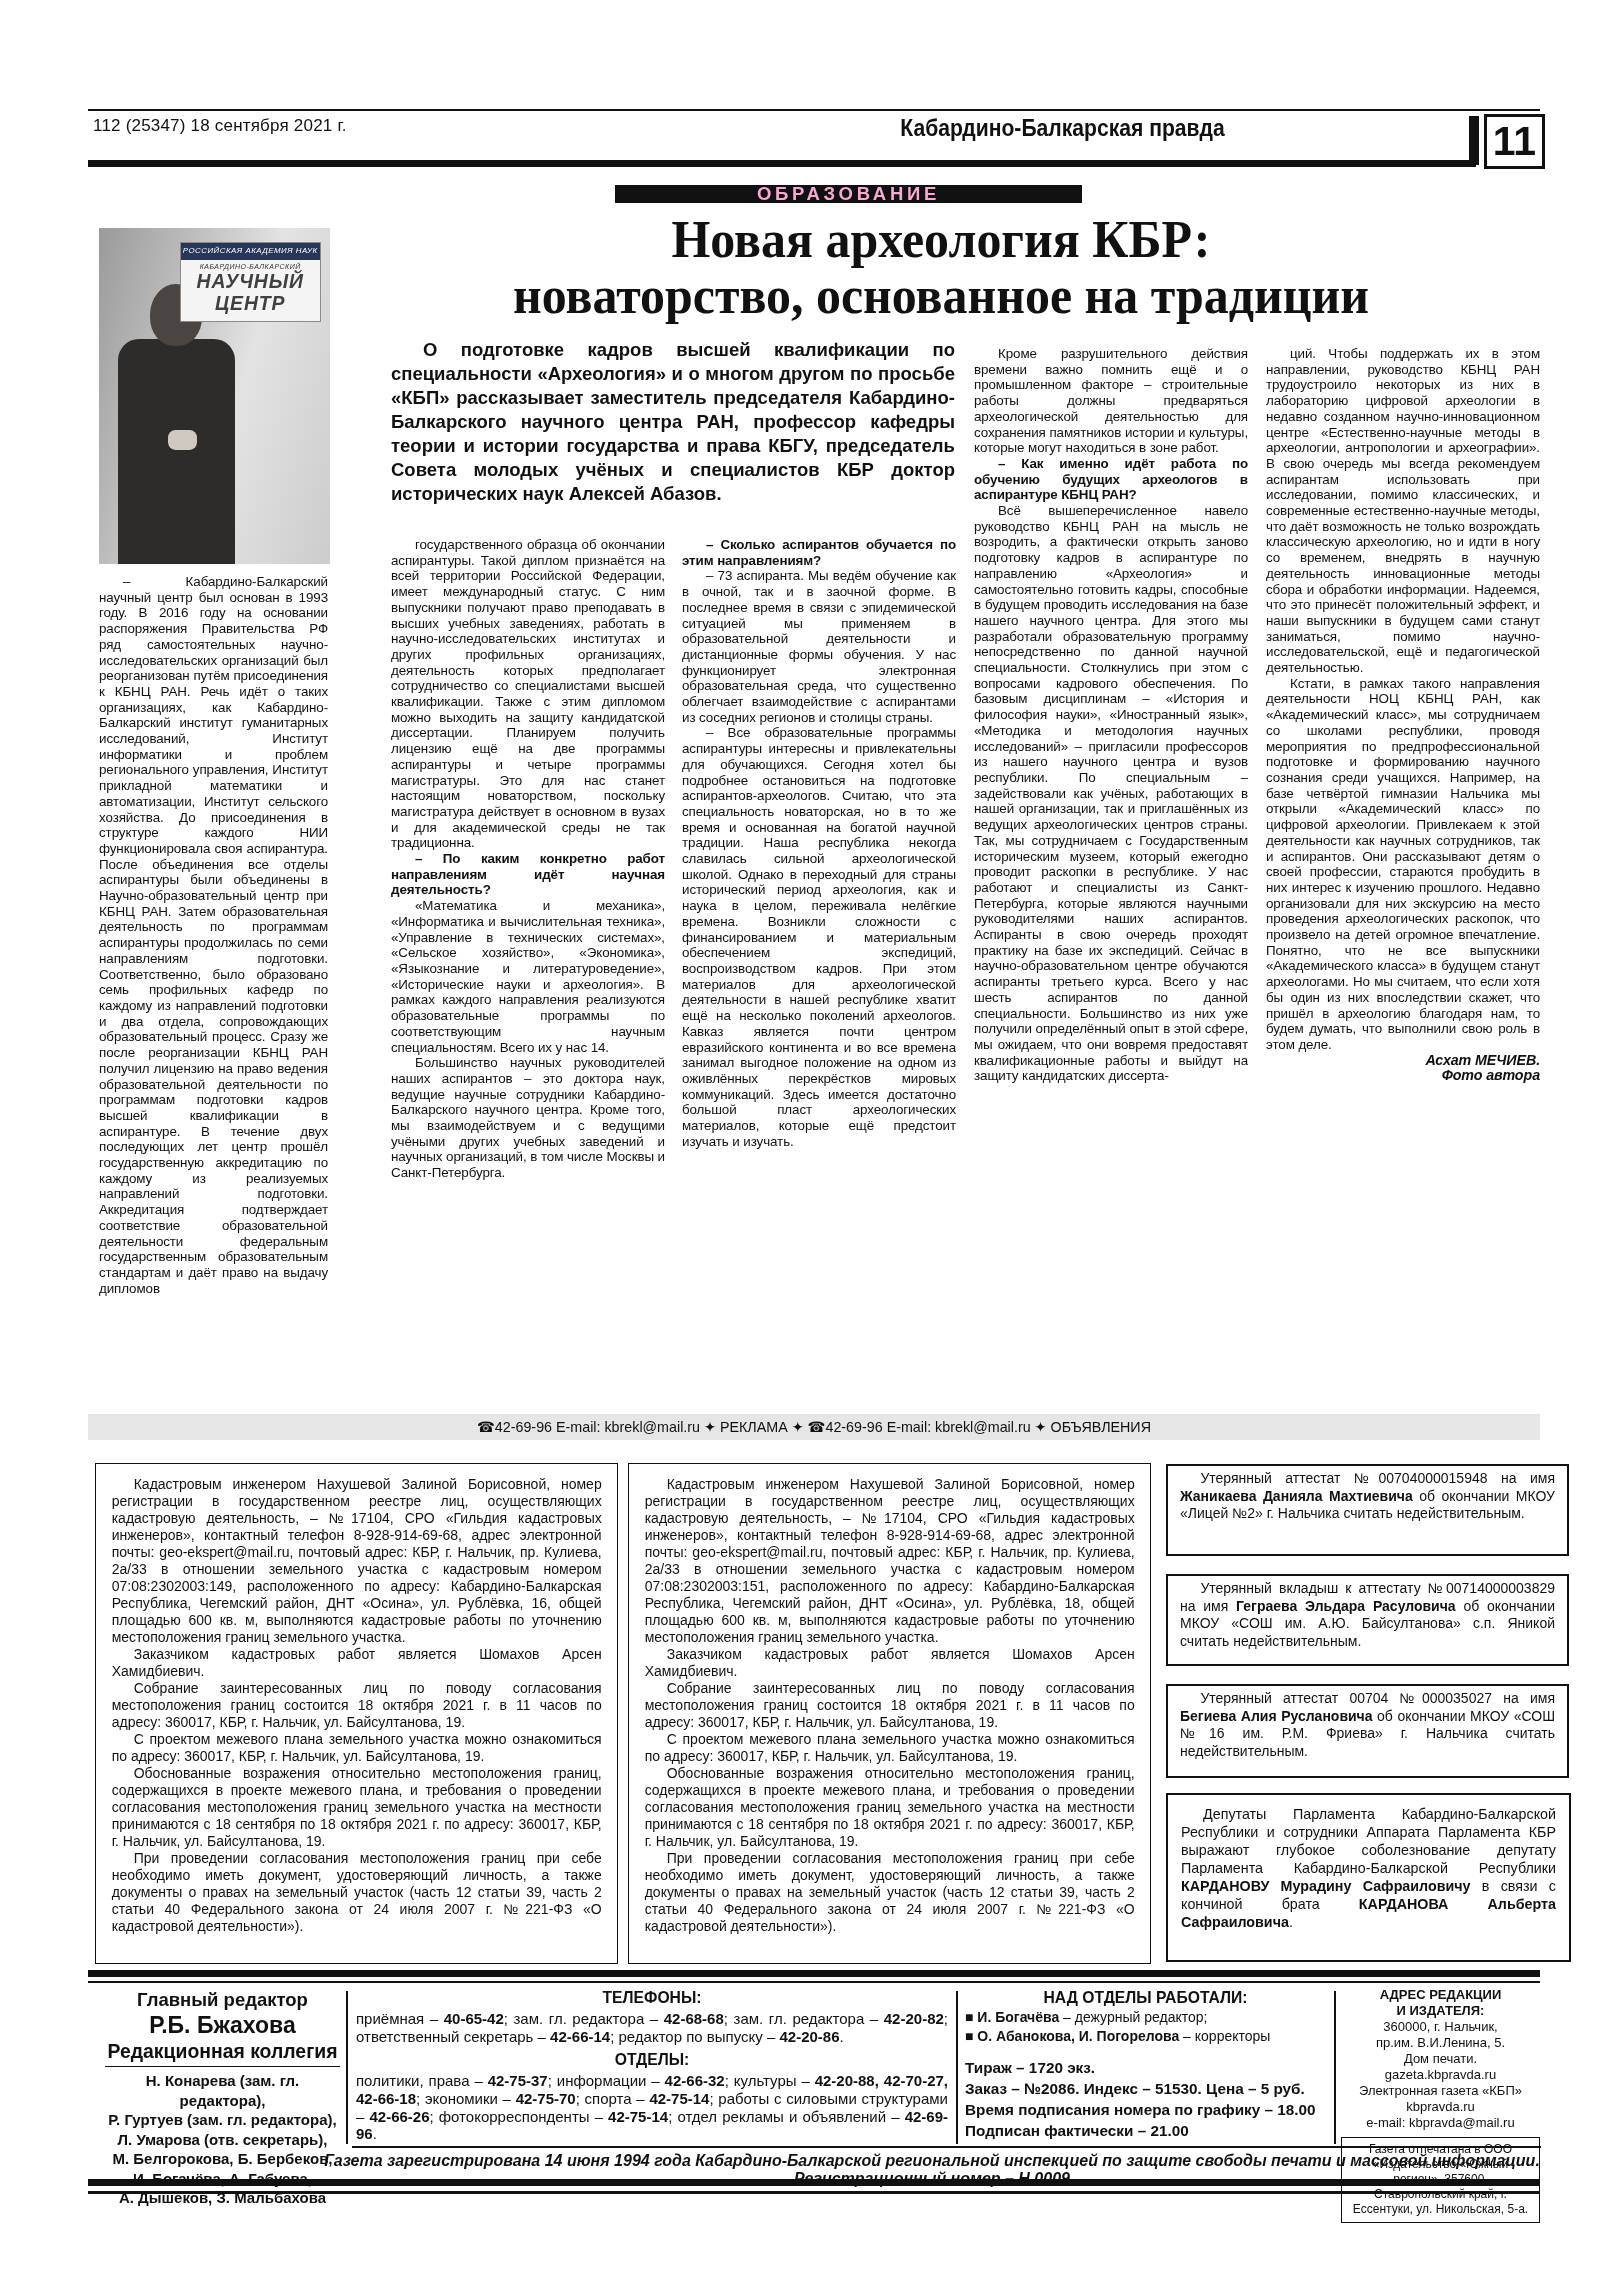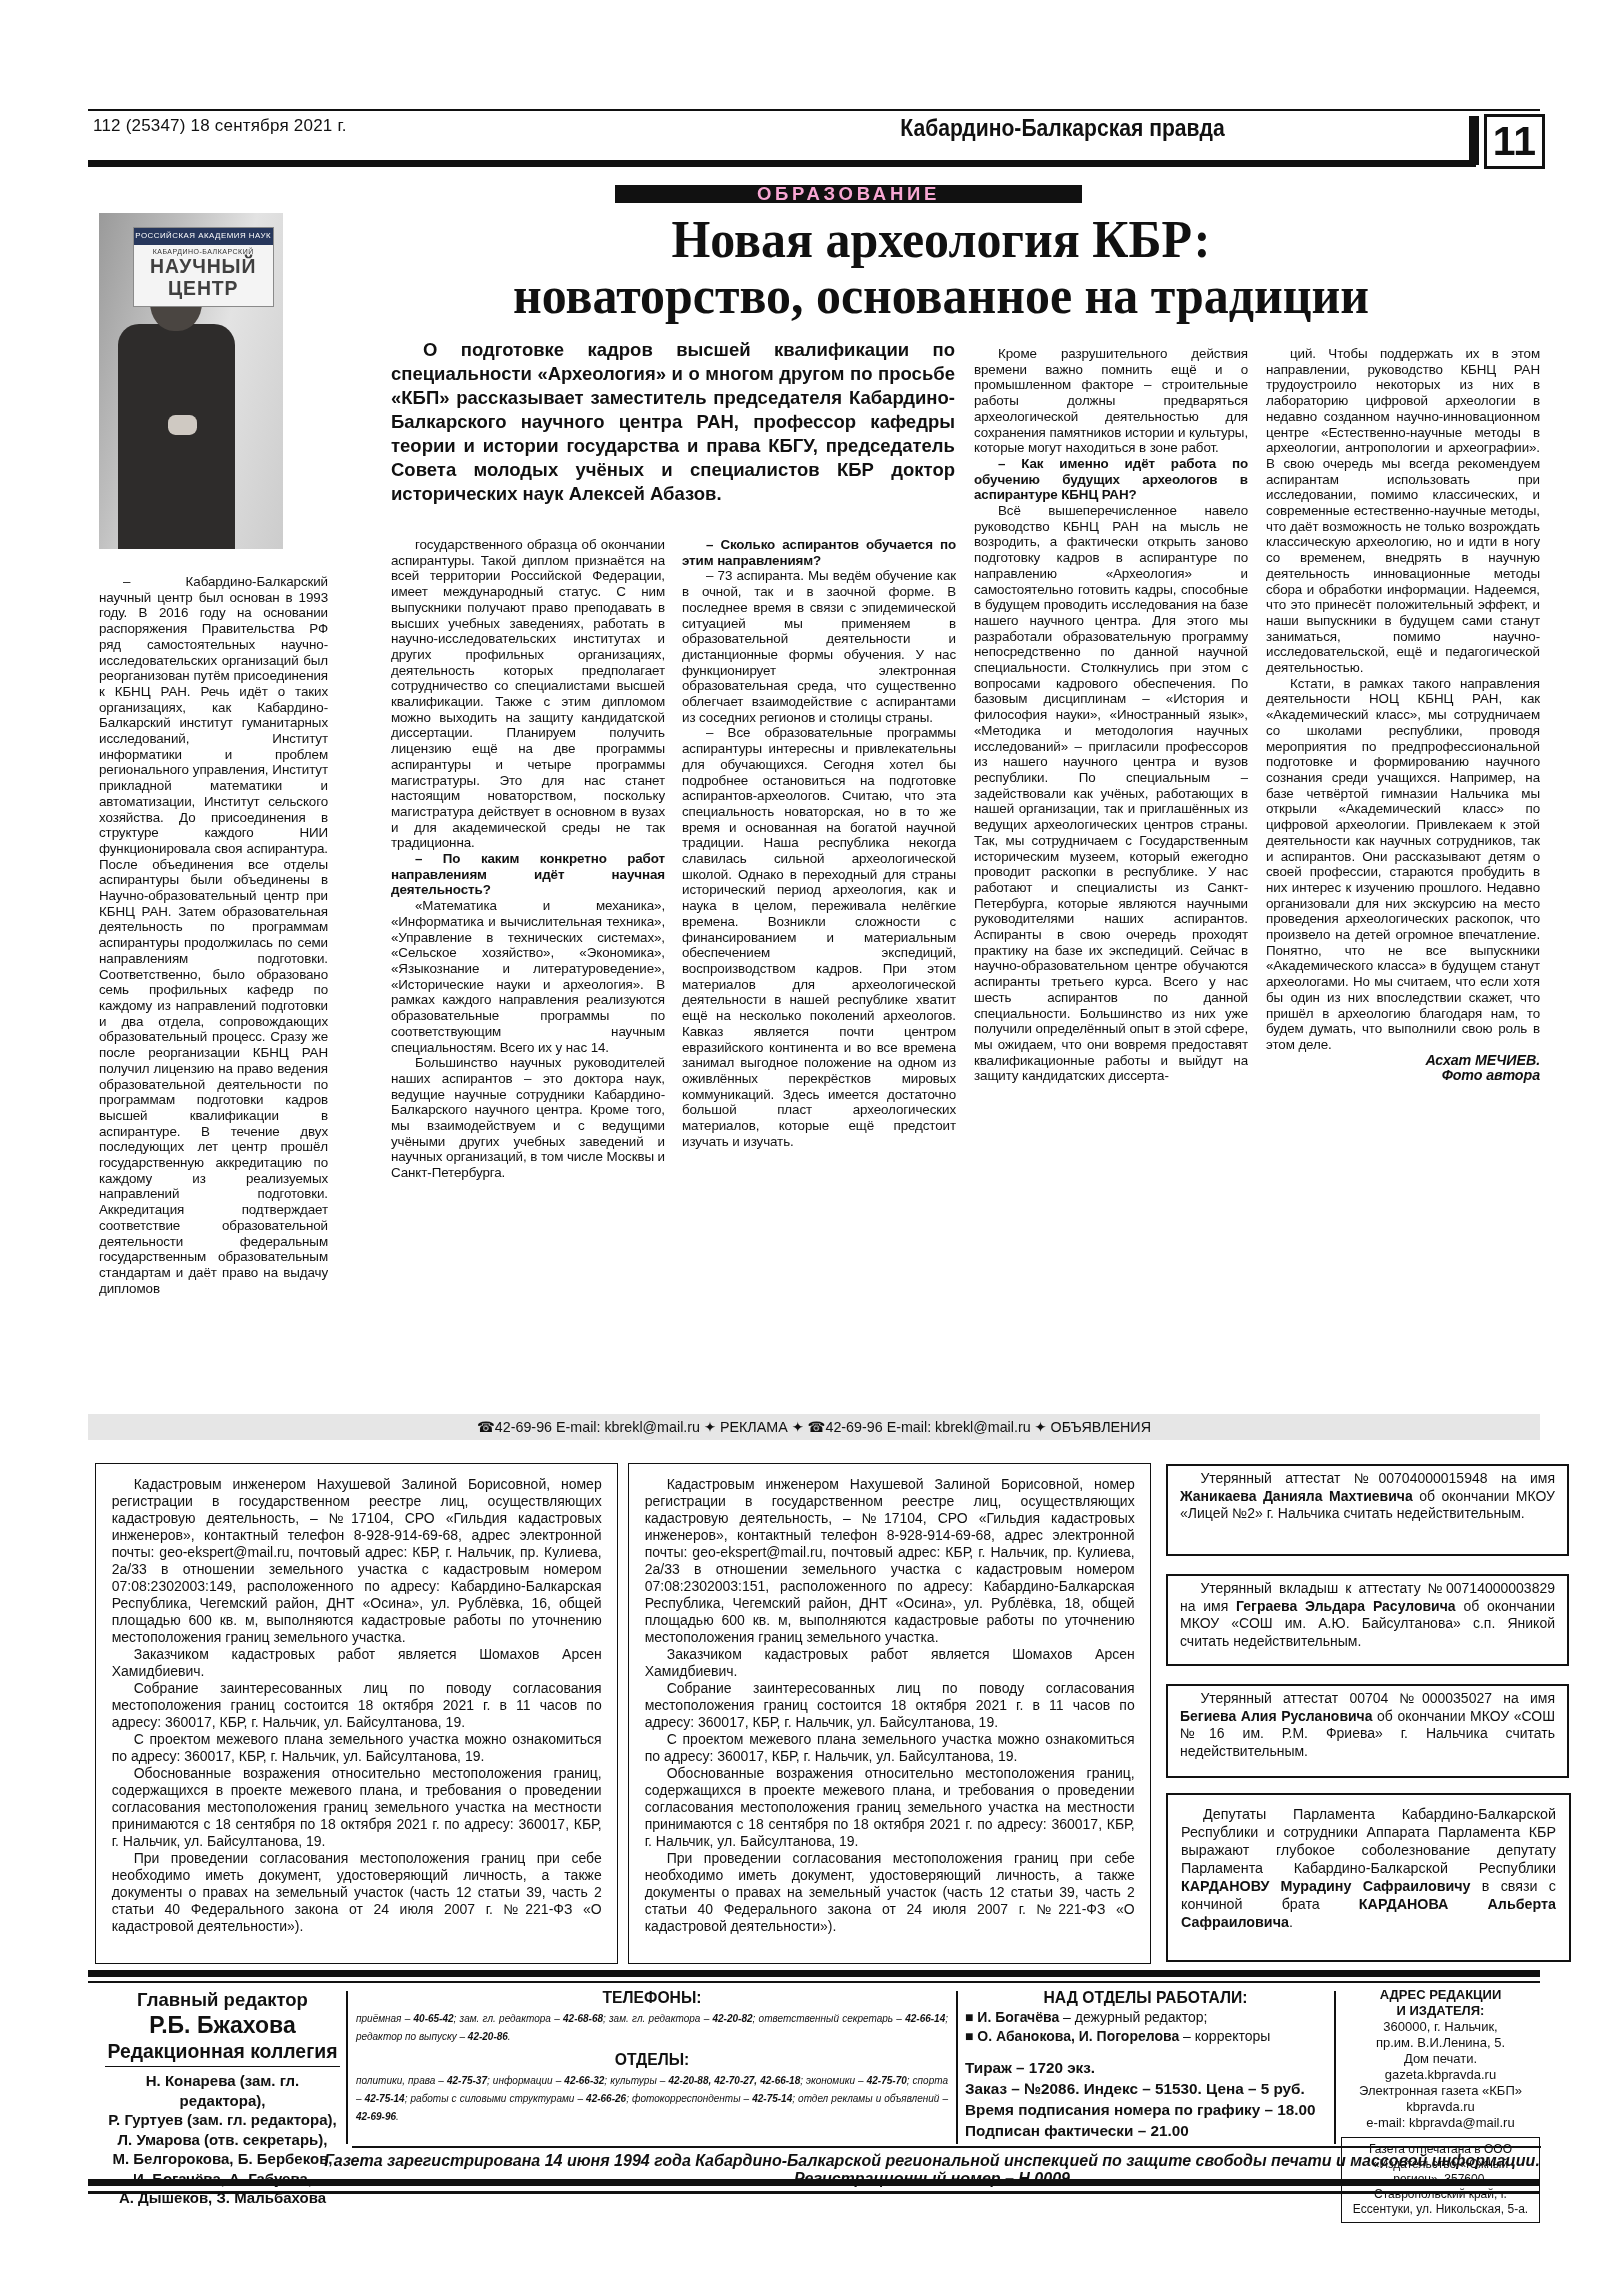--- a/index.html
+++ b/index.html
@@ -15,22 +15,22 @@
            display:flex;align-items:center;justify-content:center;font-weight:bold;font-size:41px;}
   .pagebar{position:absolute;left:1469px;top:116px;width:10.2px;height:49px;background:#111;}
   
   .secbar{position:absolute;left:615px;top:185px;width:467px;height:18px;background:#111;color:#f9a8d4;
           display:flex;align-items:center;justify-content:center;font-weight:bold;font-size:18.5px;letter-spacing:3.7px;}
   
   .title{position:absolute;left:342px;top:212px;width:1198px;text-align:center;
          font-family:"Liberation Serif","DejaVu Serif",serif;font-weight:bold;}
   .title div{font-size:52px;line-height:56px;transform:scaleX(.96);}
   
-  .photo{position:absolute;left:99px;top:213px;width:184px;height:336px;overflow:hidden;
-         background:linear-gradient(105deg,#9a9a9a 0%,#bdbdbd 30%,#e3e3e3 58%,#cccccc 100%);}
+  .photo{position:absolute;left:99px;top:228px;width:231px;height:336px;overflow:hidden;
+         background:linear-gradient(105deg,#9a9a9a 0%,#bdbdbd 30%,#e3e3e3 58%,#cccccc 100%);font-style:italic;}
   .sign{position:absolute;right:9.3px;top:14px;width:139px;background:#f4f4f4;border:0.9px solid #8a8a8a;text-align:center;padding-bottom:6.5px;}
   .sign-top{background:#27375c;color:#fff;font-size:7.9px;line-height:16.7px;letter-spacing:0.5px;}
   .sign-mid{font-size:7px;color:#333;margin-top:3.7px;letter-spacing:0.5px;}
   .sign-big{font-size:19.4px;font-weight:bold;color:#404040;line-height:22px;letter-spacing:0.9px;}
   .man-head{position:absolute;left:51px;top:56px;width:52px;height:62px;border-radius:50% 50% 46% 46%;background:#4a4541;}
   .man-body{position:absolute;left:19.4px;top:111px;width:117px;height:231px;border-radius:21px 21px 0 0;background:#2e2c2b;}
   .man-hand{position:absolute;left:69px;top:202px;width:29px;height:20.4px;border-radius:7.4px;background:#cfc9c2;}
   
   .lead{position:absolute;left:391px;top:338px;width:564px;height:193px;overflow:hidden;
         font-weight:bold;font-size:18.5px;line-height:24px;text-align:justify;}
@@ -53,21 +53,21 @@
           text-align:justify;font-size:14.3px;line-height:18px;text-indent:22px;}
   .condolence .b{font-weight:bold;}
   
   .f-left{position:absolute;left:102px;top:1989px;width:241px;text-align:center;}
   .f-left .l1{font-weight:bold;font-size:18.5px;line-height:22px;}
   .f-left .l2{font-weight:bold;font-size:23px;line-height:28px;}
   .f-left .l3{font-weight:bold;font-size:19.4px;line-height:25px;border-bottom:1.9px solid #111;display:inline-block;padding:0 2.8px 1.9px;}
   .f-left .names{margin-top:4.6px;font-weight:bold;font-size:15px;line-height:19.4px;}
   .f-phones{position:absolute;left:356px;top:1988px;width:592px;}
   .f-h{text-align:center;font-weight:bold;font-size:15.7px;line-height:20.4px;}
-  .f-par{text-align:justify;font-size:10px;line-height:17.6px;margin:1.9px 0 4.6px;font-style:italic;}
+  .f-par{text-align:justify;font-size:15px;line-height:17.6px;margin:1.9px 0 4.6px;}
   .f-par .b,.f-nad .b{font-weight:bold;}
   .f-nad{position:absolute;left:965px;top:1988px;width:361px;}
   .f-nad .bullet{font-size:14px;line-height:18.5px;}
   .f-nad .press{margin-top:12px;font-weight:bold;font-size:15.3px;line-height:21px;}
   .f-addr{position:absolute;left:1341px;top:1987px;width:199px;text-align:center;font-size:13px;line-height:16px;}
   .f-addr .head{font-weight:bold;}
   .printbox{border:1.4px solid #111;margin-top:5.6px;padding:4.6px 5.6px;font-size:12px;line-height:15px;}
   .reg{position:absolute;left:324px;top:2152px;width:1216px;text-align:center;
        font-weight:bold;font-style:italic;font-size:16px;}
   .vdiv{position:absolute;width:1.9px;background:#111;}

